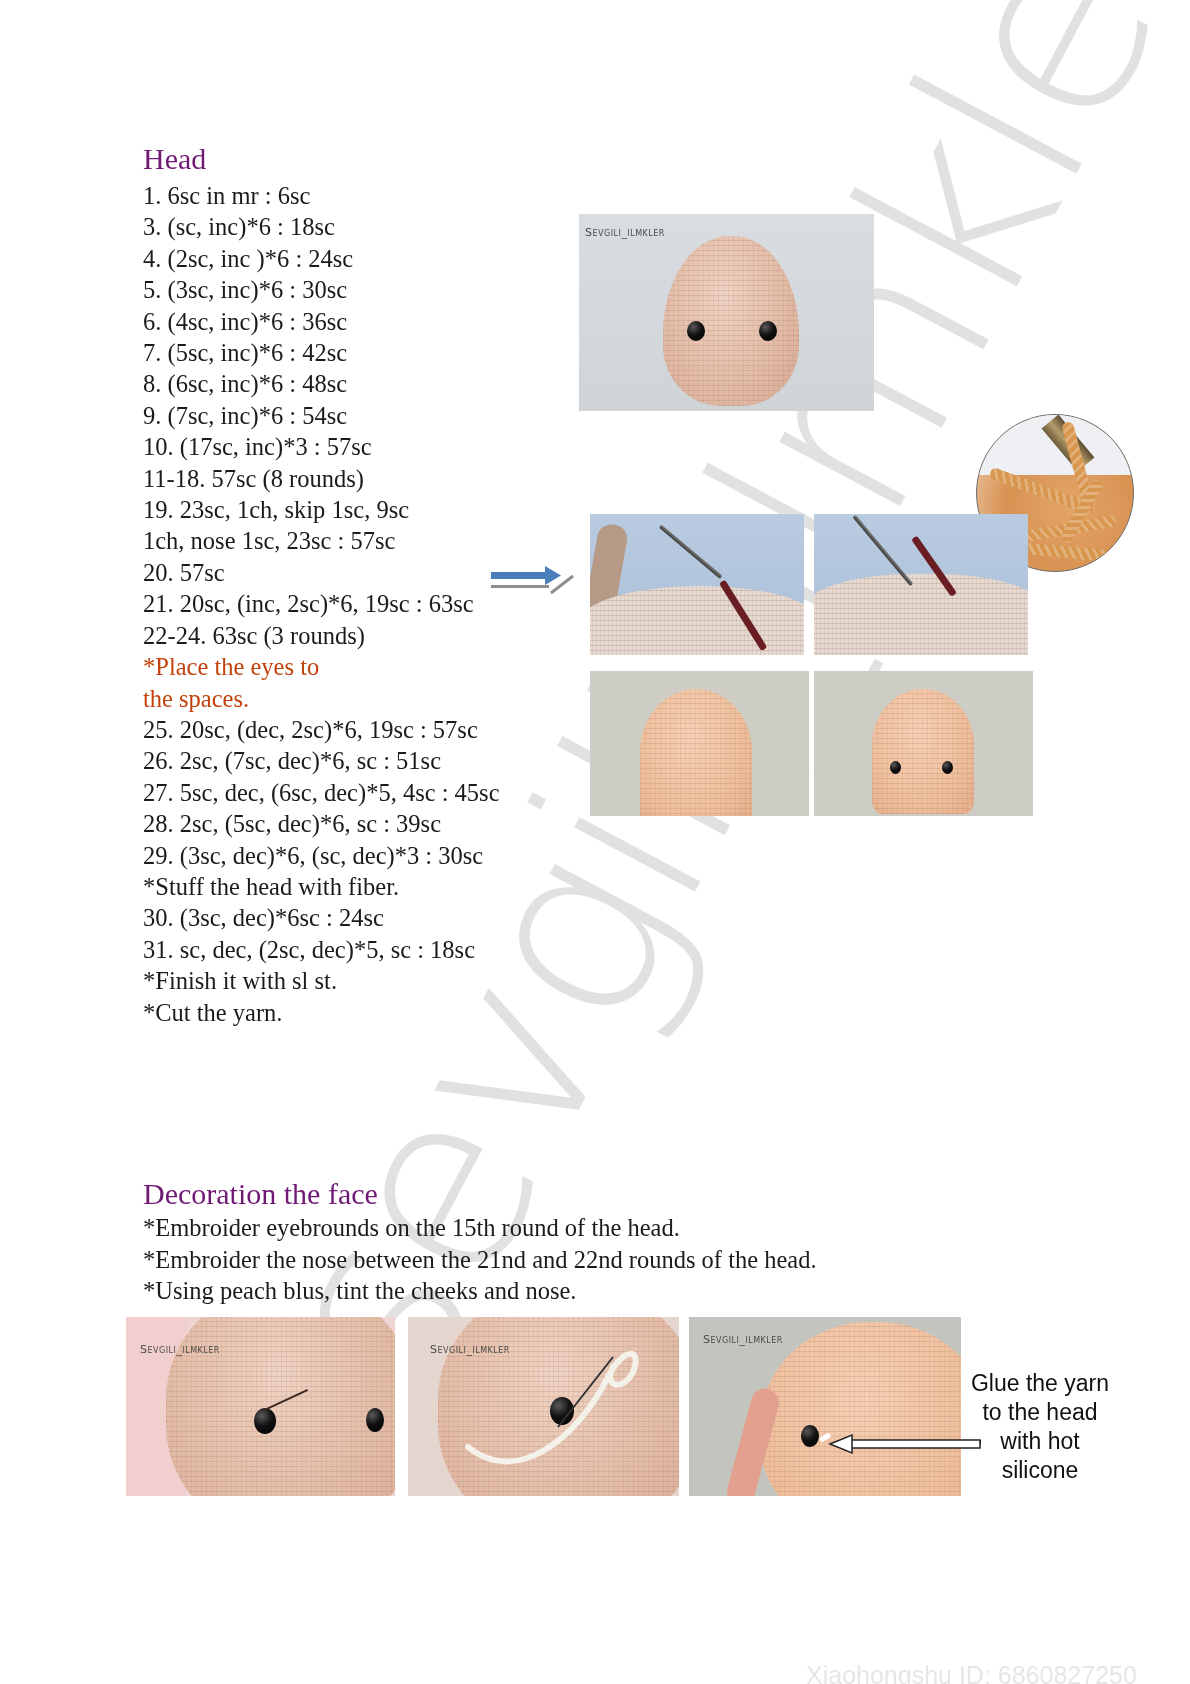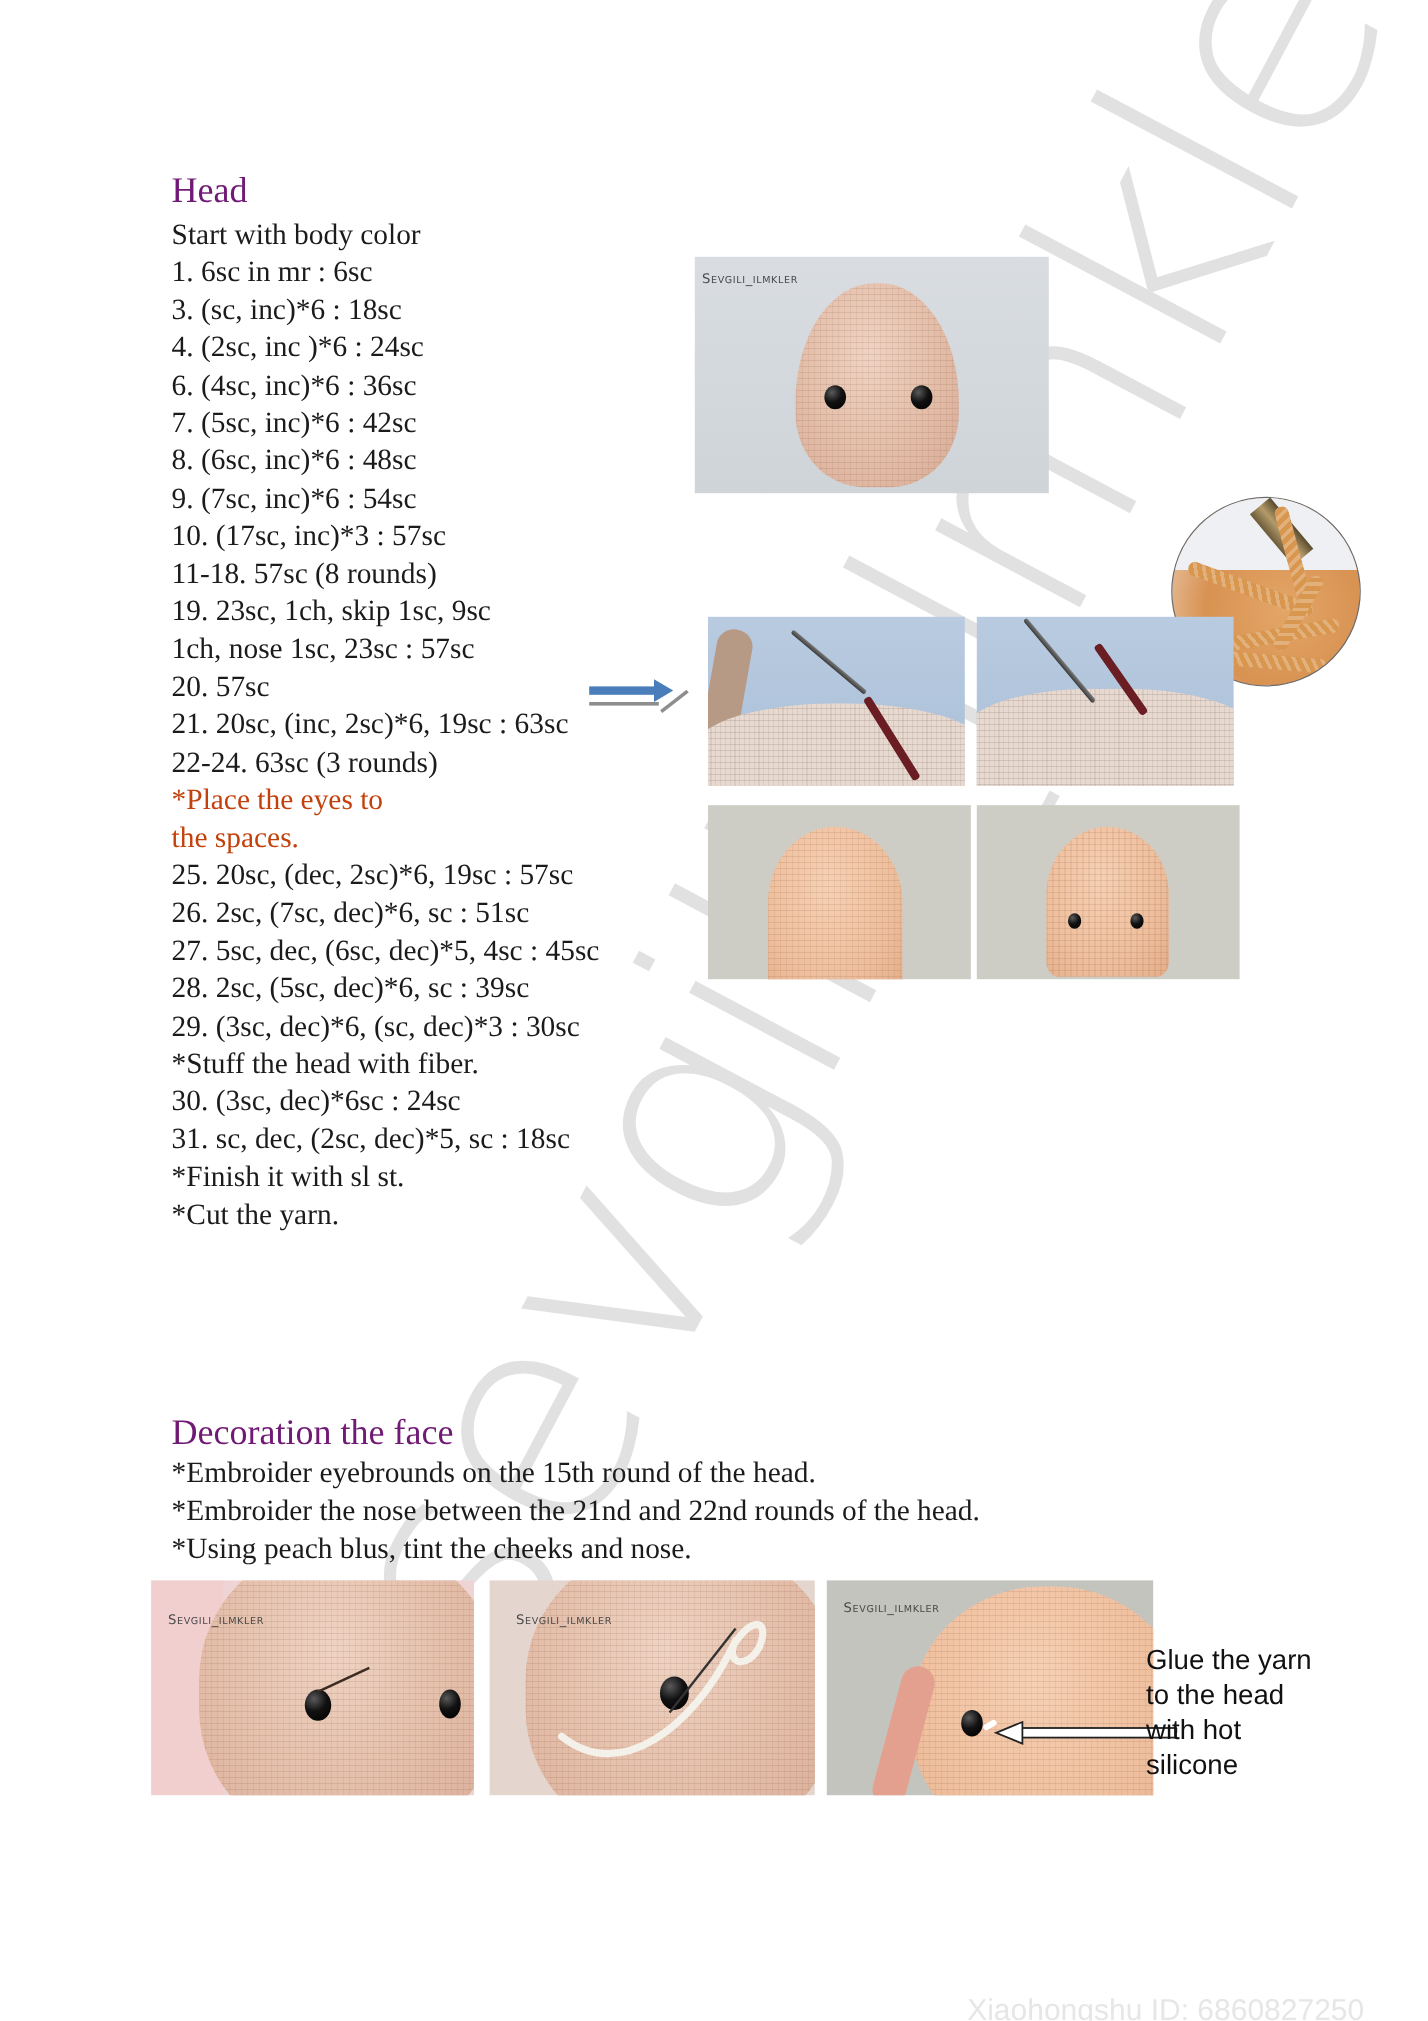--- a/index.html
+++ b/index.html
@@ -35,40 +35,40 @@
   .yarn { position: absolute; height: 12px; border-radius: 6px; background: #d8964f;
           background-image: repeating-linear-gradient(60deg, rgba(255,255,255,0.25) 0 3px, transparent 3px 7px); }
 
   .knit-flat { position: absolute; background: #e7d9d0;
                background-image: repeating-linear-gradient(0deg, rgba(120,100,90,0.20) 0 1px, transparent 1px 5px),
                                  repeating-linear-gradient(90deg, rgba(120,100,90,0.12) 0 1px, transparent 1px 4px); }
   .hook { position: absolute; height: 4px; background: linear-gradient(#7a7a7a, #3a3a3a); transform-origin: left center; border-radius: 2px; }
   .hook-handle { position: absolute; height: 7px; background: #6b1d24; transform-origin: left center; border-radius: 3px; }
 
   .label-text { position: absolute; font-family: "Liberation Sans", "DejaVu Sans", sans-serif;
-                font-size: 23px; line-height: 29px; color: #111; }
+                font-size: 23px; line-height: 29px; text-align: center; color: #111; }
 
   .watermark-big { position: absolute; font-family: "DejaVu Sans", sans-serif; font-size: 250px;
                    color: rgba(170,170,170,0.35); transform: rotate(-62deg); transform-origin: left top;
                    white-space: nowrap; font-weight: 300; letter-spacing: -6px; }
   .xhs { position: absolute; font-family: "Liberation Sans", "DejaVu Sans", sans-serif; font-size: 25px;
          color: rgba(200,200,200,0.45); white-space: nowrap; }
 </style>
 </head>
 <body>
 
 <div class="watermark-big" style="left: 215px; top: 1300px;">sevgili_ilmkler</div>
 
 <div class="abs section-title" style="left:143px; top:143px;">Head</div>
 
 <div class="abs steps" style="top:180px;">
-  <div class="line">Start with body color</div>
   <div class="line">1.  6sc in mr : 6sc</div>
   <div class="line">3.  (sc, inc)*6 : 18sc</div>
   <div class="line">4.  (2sc, inc )*6 : 24sc</div>
+  <div class="line">5.  (3sc, inc)*6 : 30sc</div>
   <div class="line">6.  (4sc, inc)*6 : 36sc</div>
   <div class="line">7.  (5sc, inc)*6 : 42sc</div>
   <div class="line">8.  (6sc, inc)*6 : 48sc</div>
   <div class="line">9.  (7sc, inc)*6 : 54sc</div>
   <div class="line">10.  (17sc, inc)*3 : 57sc</div>
   <div class="line">11-18.  57sc (8 rounds)</div>
   <div class="line">19.  23sc, 1ch, skip 1sc, 9sc</div>
   <div class="line">1ch, nose 1sc, 23sc : 57sc</div>
   <div class="line">20.  57sc</div>
   <div class="line">21.  20sc, (inc, 2sc)*6, 19sc : 63sc</div>

